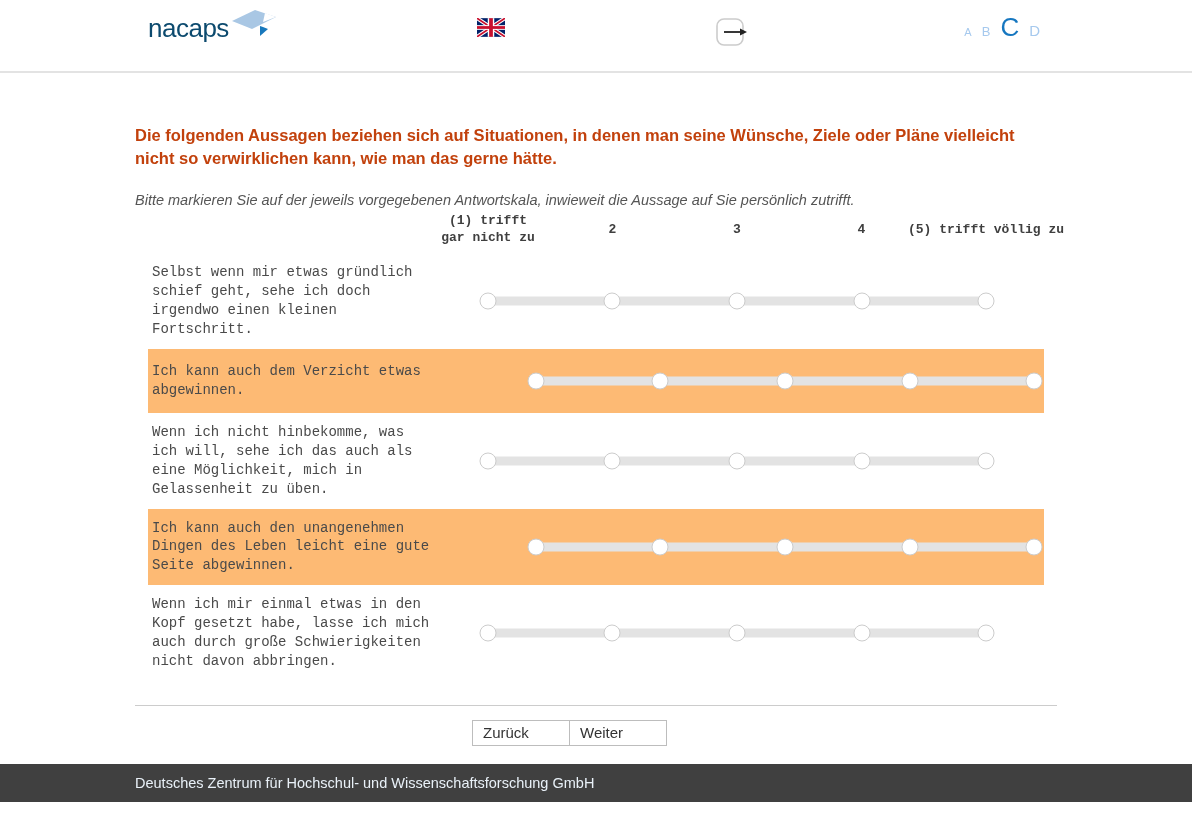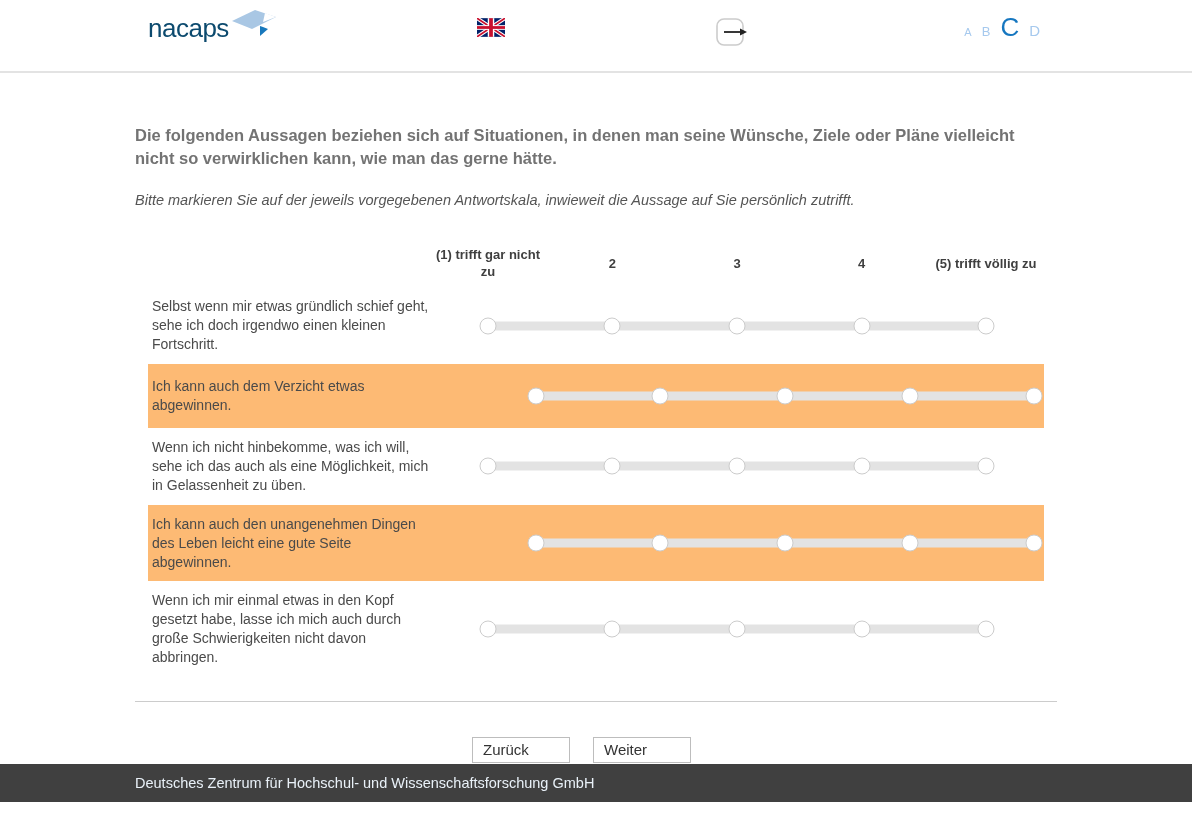--- a/index.html
+++ b/index.html
@@ -26,29 +26,29 @@
   }
   .fs-opt{color:#a6c9ee;cursor:pointer;line-height:1;}
   .fs-a{font-size:11px;}
   .fs-b{font-size:13px;}
   .fs-c{font-size:26px;}
   .fs-d{font-size:15px;}
   .fs-opt.selected{color:#1677c0;}
   
   .main{width:922px;margin:0 auto;}
   .q-intro{
-    margin:51px 0 0 0;font-size:16.5px;font-weight:bold;color:#737373;
+    margin:51px 0 0 0;font-size:16.5px;font-weight:bold;color:#c2410c;
     line-height:1.38;
   }
   .q-instruction{
     margin:21px 0 0 0;font-size:14.5px;font-style:italic;color:#555555;
     line-height:1.3;
   }
   
-  .matrix{margin-top:34px;}
+  .matrix{font-family:Liberation Mono, monospace;}
   .matrix-row,.scale-header{
     display:grid;grid-template-columns:296px 1fr;margin:0 13px;
     align-items:center;box-sizing:border-box;
   }
   .scale-header{min-height:44px;padding-bottom:2px;}
   .matrix-row{min-height:64px;padding:10px 0;}
   .matrix-row.shaded{background:#fdba74;gap:48px;}
   .row-label{
     text-align:left;padding-right:12px;padding-left:4px;
     font-size:14px;color:#4a4a4a;line-height:1.35;
@@ -65,21 +65,21 @@
     position:absolute;left:8px;right:8px;top:50%;transform:translateY(-50%);
     height:9px;background:#e3e3e3;border-radius:5px;cursor:pointer;
   }
   .dot{
     position:absolute;top:50%;transform:translate(-50%,-50%);
     width:17px;height:17px;border-radius:50%;background:#ffffff;
     border:1px solid #cccccc;box-sizing:border-box;cursor:pointer;
   }
   .divider{margin:24px 0 0 0;border:none;border-top:1px solid #cccccc;}
   
-  .nav-buttons{display:flex;margin:35px 0 0 337px;gap:24px;}
+  .nav-buttons{display:flex;margin:14px 0 0 337px;}
   .nav-btn{
     min-width:98px;height:26px;background:#ffffff;border:1px solid #bdbdbd;
     display:flex;align-items:center;justify-content:flex-start;
     padding:0 10px;box-sizing:border-box;font-size:15px;color:#333333;
     font-family:"Liberation Sans", sans-serif;cursor:pointer;
   }
   .nav-btn + .nav-btn{margin-left:-1px;}
   
   .app-footer{
     position:absolute;left:0;right:0;top:764px;height:38px;background:#404040;

